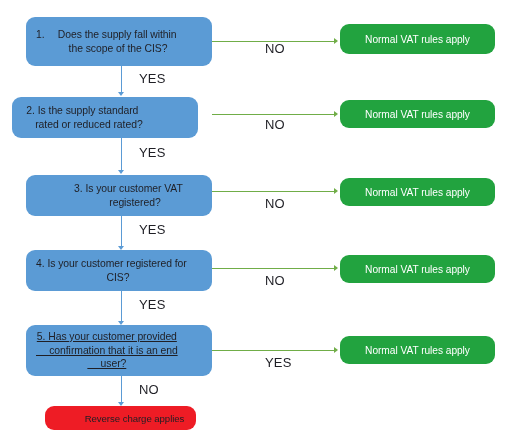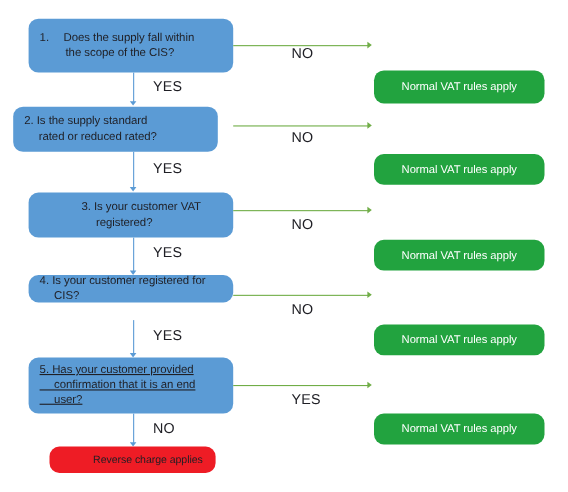--- a/index.html
+++ b/index.html
@@ -16,20 +16,21 @@
     height: 447px;
     background: #ffffff;
     overflow: hidden;
   }
   .node {
     position: absolute;
     box-sizing: border-box;
     display: flex;
     align-items: center;
     border-radius: 9px;
+    text-align: center;
   }
   .question-node {
     background: #5B9BD5;
     color: #1F1F25;
     font-size: 10.4px;
     line-height: 13.6px;
     padding: 4px 8px 4px 10px;
     letter-spacing: -0.05px;
   }
   .question-node .qtext {
@@ -37,21 +38,20 @@
     white-space: pre-line;
     text-indent: 0;
   }
   .outcome-node {
     background: #22A33F;
     color: #ffffff;
     font-size: 10.2px;
     justify-content: center;
     text-align: center;
     letter-spacing: -0.05px;
-    margin-top: 40px;
   }
   .terminal-node {
     background: #EE1C25;
     color: #1F1F25;
     font-size: 9.6px;
     justify-content: center;
     text-align: center;
     letter-spacing: -0.05px;
     padding-left: 28px;
   }
@@ -138,21 +138,21 @@
   <div class="edge-label" style="left:265px; top:196px;">NO</div>
 
   <div class="node outcome-node" style="left:340px; top:178px; width:155px; height:28px;">
     <span>Normal VAT rules apply</span>
   </div>
 
   <div class="v-line" style="left:120.5px; top:216px; height:31px;"></div>
   <div class="v-arrow" style="left:117.9px; top:246px;"></div>
   <div class="edge-label" style="left:139px; top:222px;">YES</div>
 
-  <div class="node question-node" style="left:26px; top:250px; width:186px; height:25px;">
+  <div class="node question-node" style="left:26px; top:250px; width:186px; height:41px;">
     <span class="qtext">4. Is your customer registered for
   CIS?</span>
   </div>
 
   <div class="h-line" style="left:212px; top:268px; width:124px;"></div>
   <div class="h-arrow" style="left:334px; top:265.3px;"></div>
   <div class="edge-label" style="left:265px; top:273px;">NO</div>
 
   <div class="node outcome-node" style="left:340px; top:255px; width:155px; height:28px;">
     <span>Normal VAT rules apply</span>

